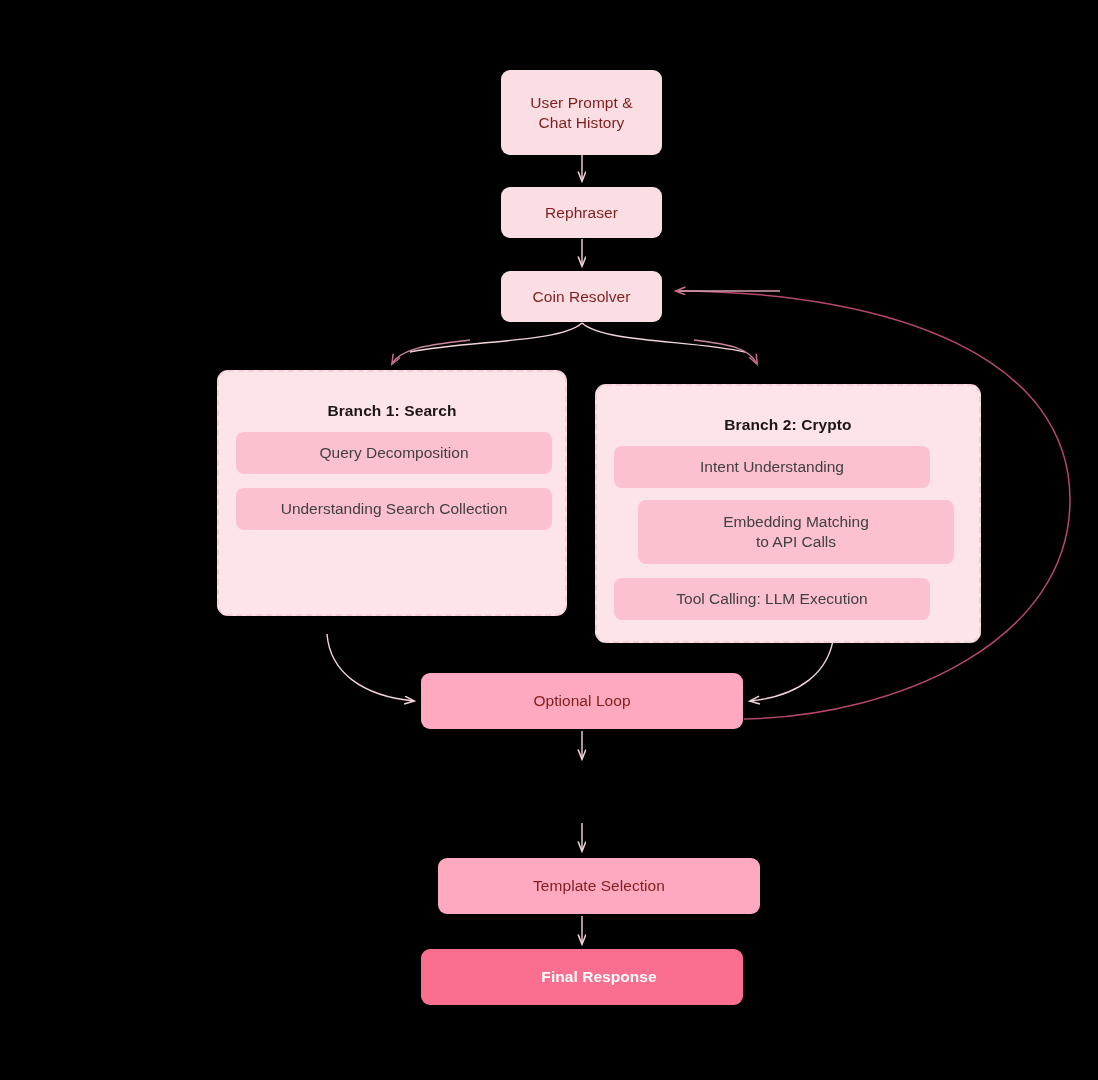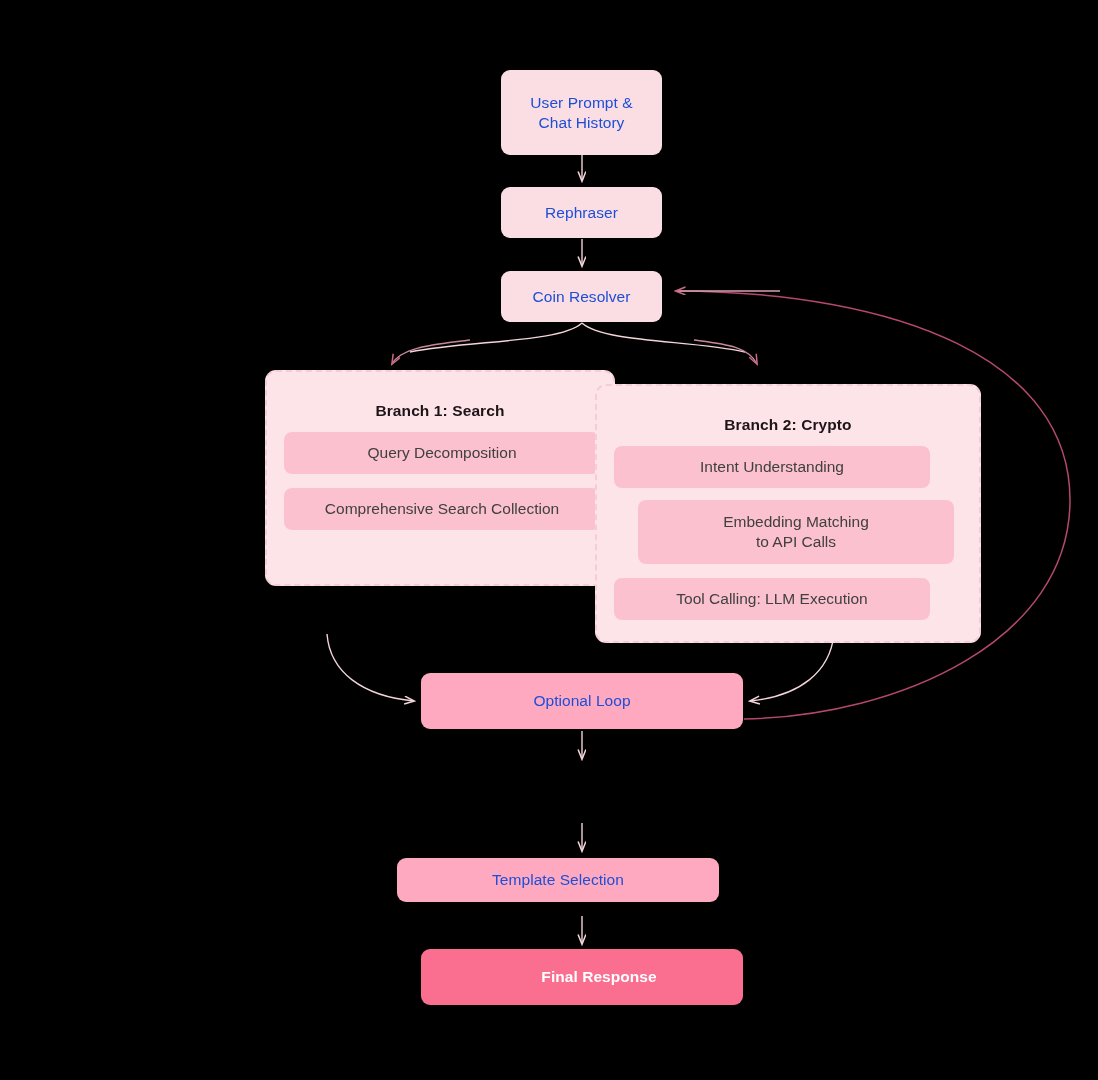--- a/index.html
+++ b/index.html
@@ -23,21 +23,21 @@
     pointer-events: none;
   }
   .node {
     position: absolute;
     box-sizing: border-box;
     display: flex;
     align-items: center;
     justify-content: center;
     text-align: center;
     border-radius: 9px;
-    color: #1d4ed8;
+    color: #7f1d1d;
     font-size: 15.5px;
     line-height: 20px;
     letter-spacing: 0.05px;
     white-space: pre-line;
     z-index: 2;
   }
   .node-light   { background: #fbdee3; }
   .node-mid     { background: #ffa9c0; }
   .node-strong  { background: #fa6e90; color: #ffffff; font-weight: bold; padding-left: 34px; }
 
@@ -133,34 +133,34 @@
     </g>
   </svg>
 
   <div class="node node-light" style="left:501px; top:70px; width:161px; height:85px;">User Prompt &amp;
 Chat History</div>
 
   <div class="node node-light" style="left:501px; top:187px; width:161px; height:51px;">Rephraser</div>
 
   <div class="node node-light" style="left:501px; top:271px; width:161px; height:51px;">Coin Resolver</div>
 
-  <div class="group" style="left:217px; top:370px; width:350px; height:216px;margin-left:48px;">
+  <div class="group" style="left:217px; top:370px; width:350px; height:246px;">
     <div class="group-title" style="top:30px;">Branch 1: Search</div>
     <div class="sub" style="left:17px; top:60px; width:316px; height:42px;">Query Decomposition</div>
-    <div class="sub" style="left:17px; top:116px; width:316px; height:42px;">Comprehensive Search Collection</div>
+    <div class="sub" style="left:17px; top:116px; width:316px; height:42px;">Understanding Search Collection</div>
   </div>
 
   <div class="group" style="left:595px; top:384px; width:386px; height:259px;">
     <div class="group-title" style="top:30px;">Branch 2: Crypto</div>
     <div class="sub" style="left:17px; top:60px; width:316px; height:42px;">Intent Understanding</div>
     <div class="sub" style="left:17px; top:114px; width:316px; height:64px;margin-left:24px;">Embedding Matching
 to API Calls</div>
     <div class="sub" style="left:17px; top:192px; width:316px; height:42px;">Tool Calling: LLM Execution</div>
   </div>
 
   <div class="node node-mid" style="left:421px; top:673px; width:322px; height:56px;">Optional Loop</div>
 
 
-  <div class="node node-mid" style="left:397px; top:858px; width:322px; height:44px;">Template Selection</div>
+  <div class="node node-mid" style="left:438px; top:858px; width:322px; height:56px;">Template Selection</div>
 
   <div class="node node-strong" style="left:421px; top:949px; width:322px; height:56px;">Final Response</div>
 
 </div>
 
 </body></html>

